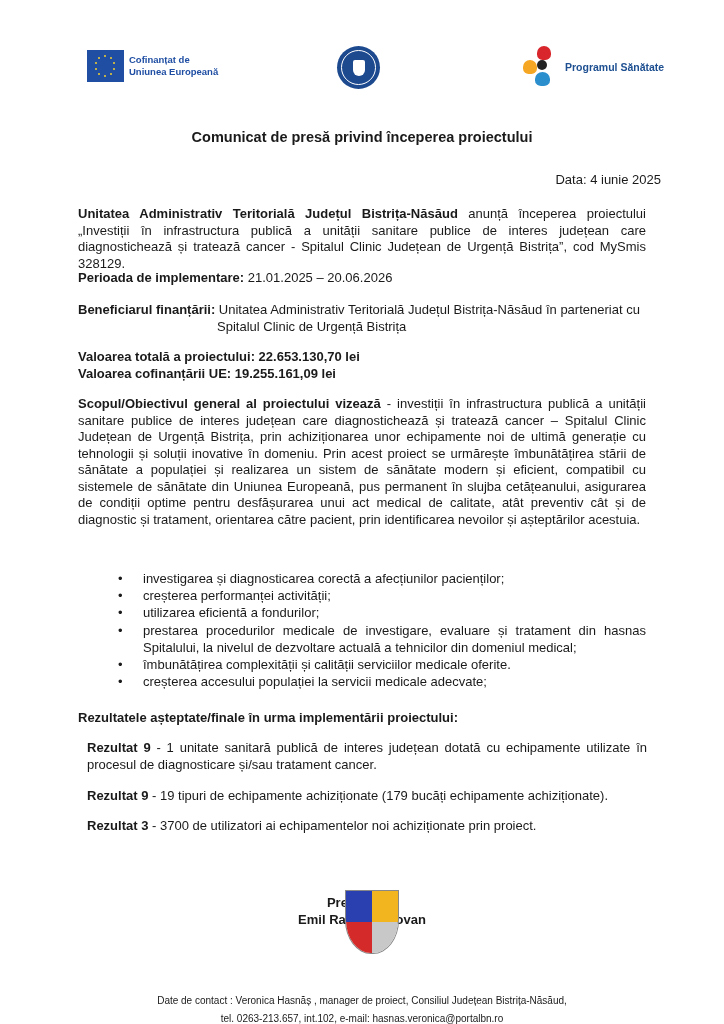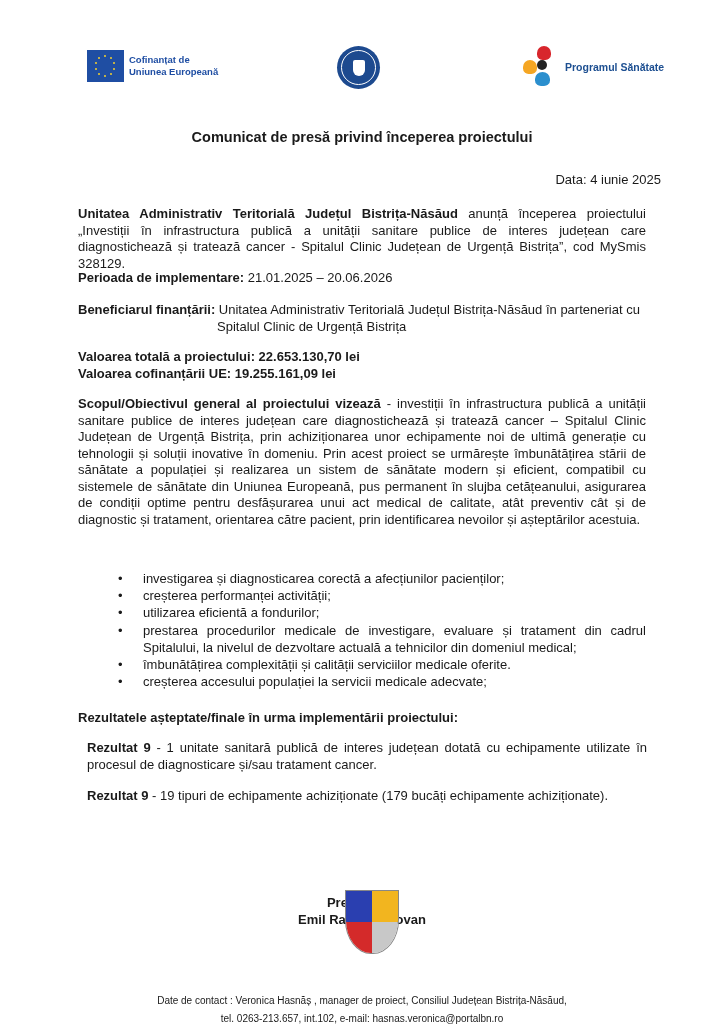--- a/index.html
+++ b/index.html
@@ -108,34 +108,37 @@
   </div>
 
   <div class="txt just" style="top:396px">
     <b>Scopul/Obiectivul general al proiectului vizează</b><span> - investiții în infrastructura publică a unității sanitare publice de interes județean care diagnostichează și tratează cancer – Spitalul Clinic Județean de Urgență Bistrița, prin achiziționarea unor echipamente noi de ultimă generație cu tehnologii și soluții inovative în domeniu. Prin acest proiect se urmărește îmbunătățirea stării de sănătate a populației și realizarea un sistem de sănătate modern și eficient, compatibil cu sistemele de sănătate din Uniunea Europeană, pus permanent în slujba cetățeanului, asigurarea de condiții optime pentru desfășurarea unui act medical de calitate, atât preventiv cât și de diagnostic și tratament, orientarea către pacient, prin identificarea nevoilor și așteptărilor acestuia.</span>
   </div>
 
   <ul class="bul">
     <li>investigarea și diagnosticarea corectă a afecțiunilor pacienților;</li>
     <li>creșterea performanței activității;</li>
     <li>utilizarea eficientă a fondurilor;</li>
-    <li>prestarea procedurilor medicale de investigare, evaluare și tratament din cadrul Spitalului, la nivelul de dezvoltare actuală a tehnicilor din domeniul medical;</li>
+    <li>prestarea procedurilor medicale de investigare, evaluare și tratament din hasnas Spitalului, la nivelul de dezvoltare actuală a tehnicilor din domeniul medical;</li>
     <li>îmbunătățirea complexității și calității serviciilor medicale oferite.</li>
     <li>creșterea accesului populației la servicii medicale adecvate;</li>
   </ul>
 
   <div class="txt" style="top:710px">
     <b>Rezultatele așteptate/finale în urma implementării proiectului:</b>
   </div>
 
   <div class="res just" style="top:740px">
     <b>Rezultat 9</b><span> - 1 unitate sanitară publică de interes județean dotată cu echipamente utilizate în procesul de diagnosticare și/sau tratament cancer.</span>
   </div>
   <div class="res" style="top:788px">
     <b>Rezultat 9</b><span> - 19 tipuri de echipamente achiziționate (179 bucăți echipamente achiziționate).</span>
+  </div>
+  <div class="res" style="top:818px">
+    <b>Rezultat 3</b><span> - 3700 de utilizatori ai echipamentelor noi achiziționate prin proiect.</span>
   </div>
 
   <div class="sign">
     <div>Președinte,</div>
     <div>Emil Radu Moldovan</div>
   </div>
 
   <div class="crest">
     <div class="q" style="left:0;top:0;background:#2a3fb0"></div>
     <div class="q" style="left:26px;top:0;background:#f2b51f"></div>

